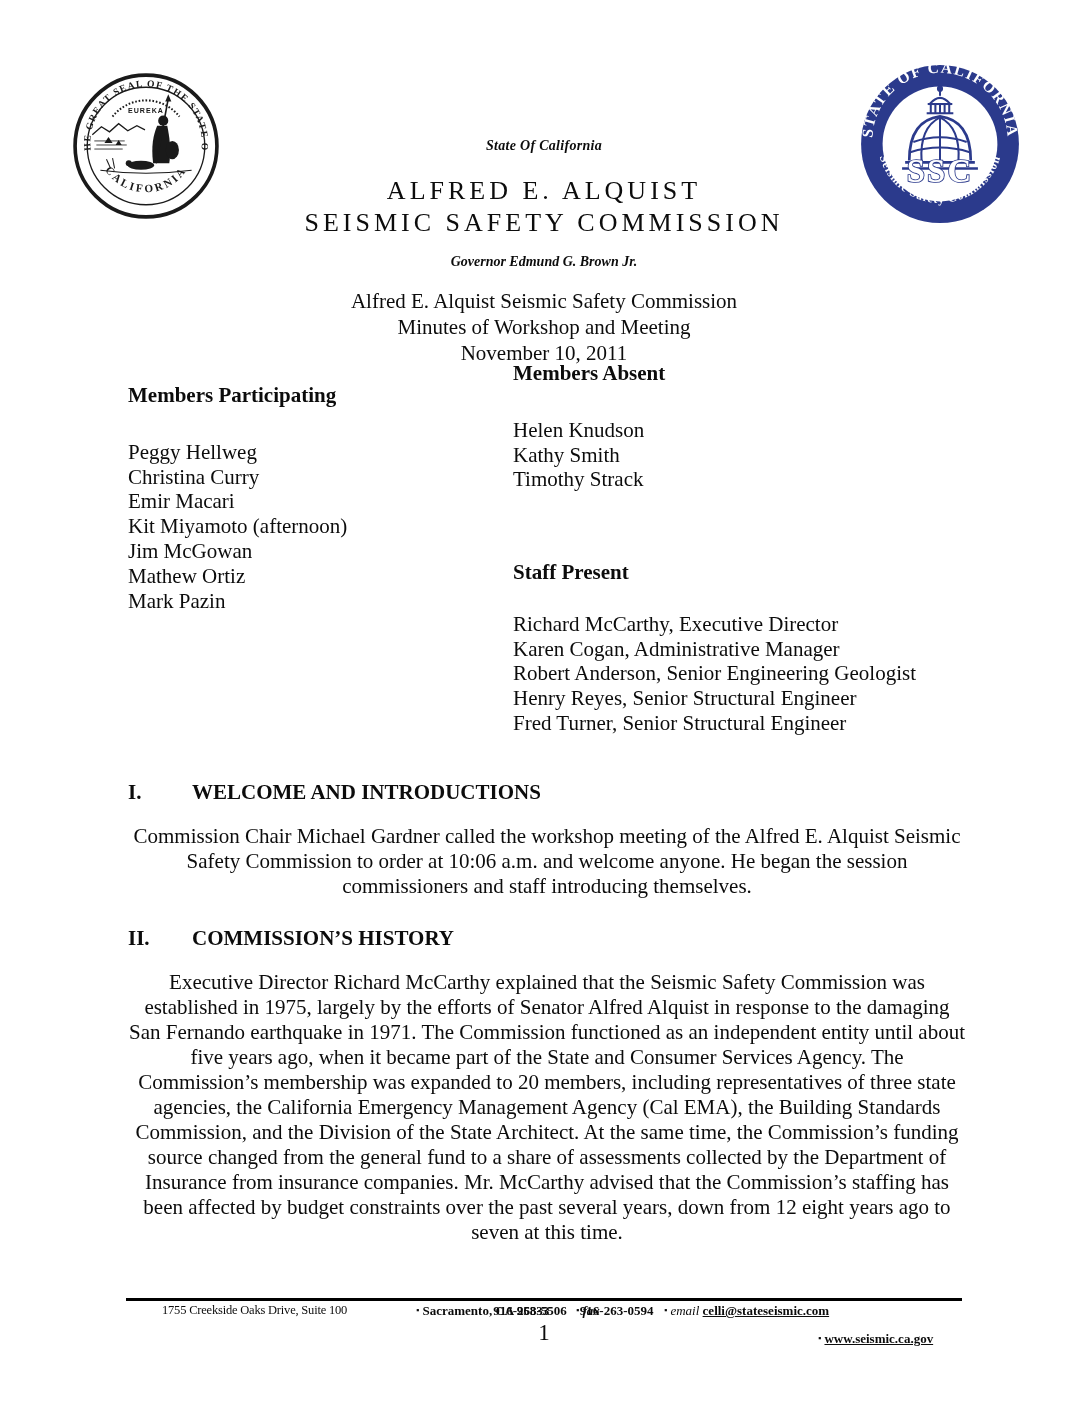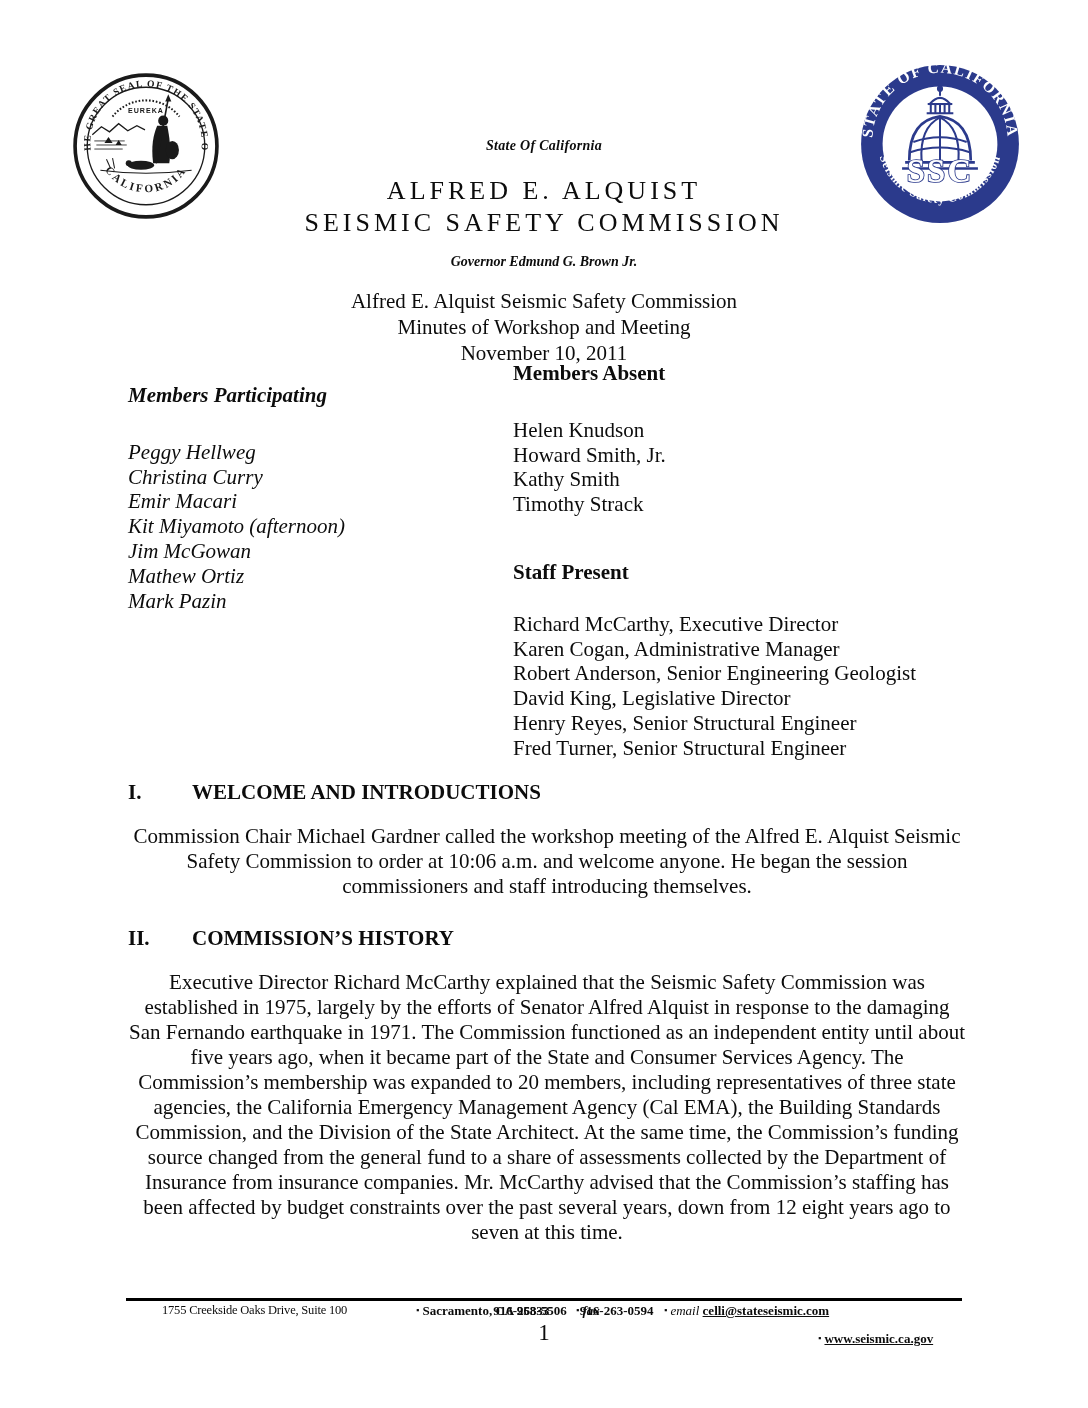--- a/index.html
+++ b/index.html
@@ -16,21 +16,21 @@
     font-size:26px;letter-spacing:4px;}
   .org-line2{top:208px;left:0;width:100%;text-align:center;
     font-size:26px;letter-spacing:4px;}
   .governor-line{top:254px;left:0;width:100%;text-align:center;
     font-size:14px;font-weight:bold;font-style:italic;}
   .title-block{top:288px;left:0;width:100%;text-align:center;
     font-size:21px;line-height:26px;}
   
   .col{font-size:21px;line-height:24.8px;}
   .col .col-heading{font-weight:bold;margin:0 0 32px 0;}
-  .col-participating{top:383px;left:128px;width:380px;font-style:italic;}
+  .col-participating{top:383px;left:128px;width:380px;}
   .col-absent{top:361px;left:513px;width:450px;}
   .col-staff{top:560px;left:513px;width:460px;}
   .col-staff .col-heading{margin-bottom:27px;}
   
   .section-heading{left:128px;width:840px;font-size:21px;font-weight:bold;
     display:flex;}
   .section-heading .sec-num{width:64px;flex:0 0 64px;}
   .body-para{left:128px;width:838px;font-size:21px;line-height:25px;
     text-align:center;}
   .sec1-h{top:780px;}
@@ -147,31 +147,29 @@
     <div>Emir Macari</div>
     <div>Kit Miyamoto (afternoon)</div>
     <div>Jim McGowan</div>
     <div>Mathew Ortiz</div>
     <div>Mark Pazin</div>
   </div>
 
   <div class="abs col col-absent">
     <div class="col-heading">Members Absent</div>
     <div>Helen Knudson</div>
-    <div>Howard Smith, Jr.</div>
     <div>Kathy Smith</div>
     <div>Timothy Strack</div>
   </div>
 
   <div class="abs col col-staff">
     <div class="col-heading">Staff Present</div>
     <div>Richard McCarthy, Executive Director</div>
     <div>Karen Cogan, Administrative Manager</div>
     <div>Robert Anderson, Senior Engineering Geologist</div>
-    <div>David King, Legislative Director</div>
     <div>Henry Reyes, Senior Structural Engineer</div>
     <div>Fred Turner, Senior Structural Engineer</div>
   </div>
 
   <div class="abs section-heading sec1-h">
     <span class="sec-num">I.</span>
     <span>WELCOME AND INTRODUCTIONS</span>
   </div>
   <div class="abs body-para sec1-p">Commission Chair Michael Gardner called the workshop meeting of the Alfred E. Alquist Seismic Safety Commission to order at 10:06 a.m. and welcome anyone.  He began the session commissioners and staff introducing themselves.</div>
 

